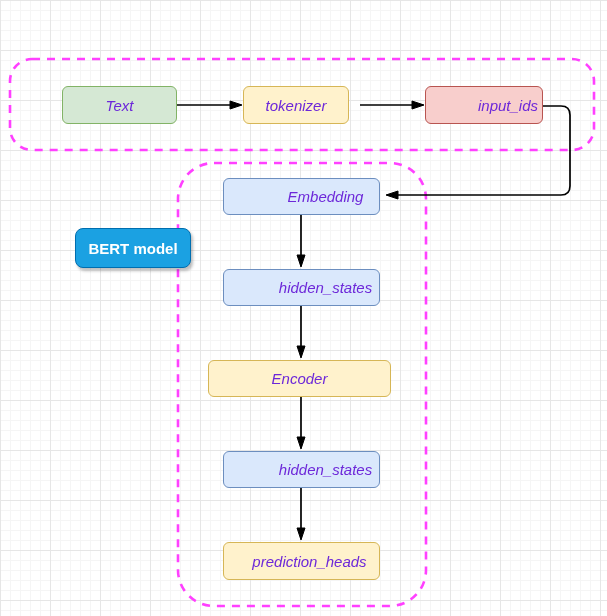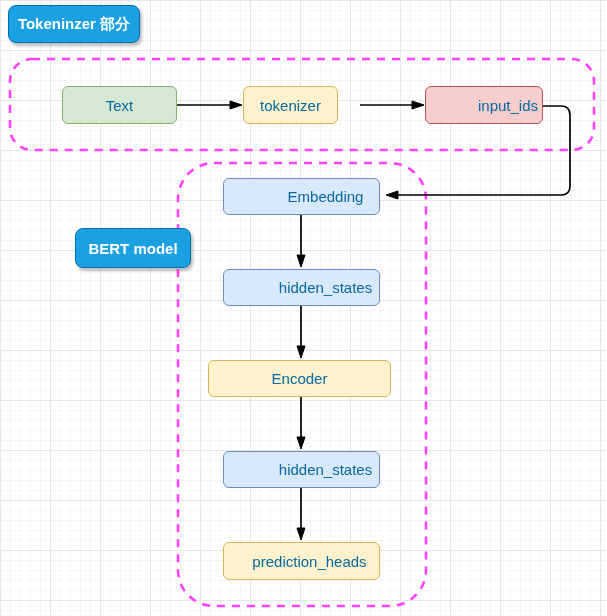--- a/index.html
+++ b/index.html
@@ -38,31 +38,32 @@
 
   .node {
     position: absolute;
     z-index: 2;
     display: flex;
     align-items: center;
     justify-content: center;
     border-radius: 6px;
     border: 1.6px solid;
     font-size: 15px;
-    color: #0369a1;
+    color: #6d28d9;
     box-sizing: border-box;
     white-space: nowrap;
+    font-style: italic;
   }
   .node-green  { background: var(--green_fill);  border-color: var(--green_border); }
   .node-yellow { background: var(--yellow_fill); border-color: var(--yellow_border); }
   .node-red    { background: var(--red_fill);    border-color: var(--red_border); }
   .node-blue   { background: var(--blue_fill);   border-color: var(--blue_border); padding-left: 48px; }
 
   .n-text       { left: 62px;  top: 86px;  width: 115px; height: 38px; }
-  .n-tokenizer  { left: 243px; top: 86px;  width: 95px; height: 38px; }
+  .n-tokenizer  { left: 243px; top: 86px;  width: 106px; height: 38px; }
   .n-input-ids  { left: 425px; top: 86px;  width: 118px; height: 38px; padding-left: 48px; }
   .n-embedding  { left: 223px; top: 178px; width: 157px; height: 37px; }
   .n-hidden1    { left: 223px; top: 269px; width: 157px; height: 37px; }
   .n-encoder    { left: 208px; top: 360px; width: 183px; height: 37px; }
   .n-hidden2    { left: 223px; top: 451px; width: 157px; height: 37px; }
   .n-pred       { left: 223px; top: 542px; width: 157px; height: 38px; padding-left: 16px; }
 
   .chip {
     position: absolute;
     z-index: 3;
@@ -99,21 +100,20 @@
 
     <path class="edge" d="M177,105 L241,105" marker-end="url(#ah)"></path>
     <path class="edge" d="M360,105 L423,105" marker-end="url(#ah)"></path>
     <path class="edge" d="M543,106 L561,106 Q570,106 570,115 L570,186 Q570,195 561,195 L387,195" marker-end="url(#ah)"></path>
     <path class="edge" d="M301,215 L301,266" marker-end="url(#ah)"></path>
     <path class="edge" d="M301,306 L301,357" marker-end="url(#ah)"></path>
     <path class="edge" d="M301,397 L301,448" marker-end="url(#ah)"></path>
     <path class="edge" d="M301,488 L301,539" marker-end="url(#ah)"></path>
   </svg>
 
-  <div class="chip chip-tokenizer">Tokeninzer 部分</div>
   <div class="chip chip-bert">BERT model</div>
 
   <div class="node node-green n-text">Text</div>
   <div class="node node-yellow n-tokenizer">tokenizer</div>
   <div class="node node-red n-input-ids">input_ids</div>
   <div class="node node-blue n-embedding">Embedding</div>
   <div class="node node-blue n-hidden1">hidden_states</div>
   <div class="node node-yellow n-encoder">Encoder</div>
   <div class="node node-blue n-hidden2">hidden_states</div>
   <div class="node node-yellow n-pred">prediction_heads</div>

